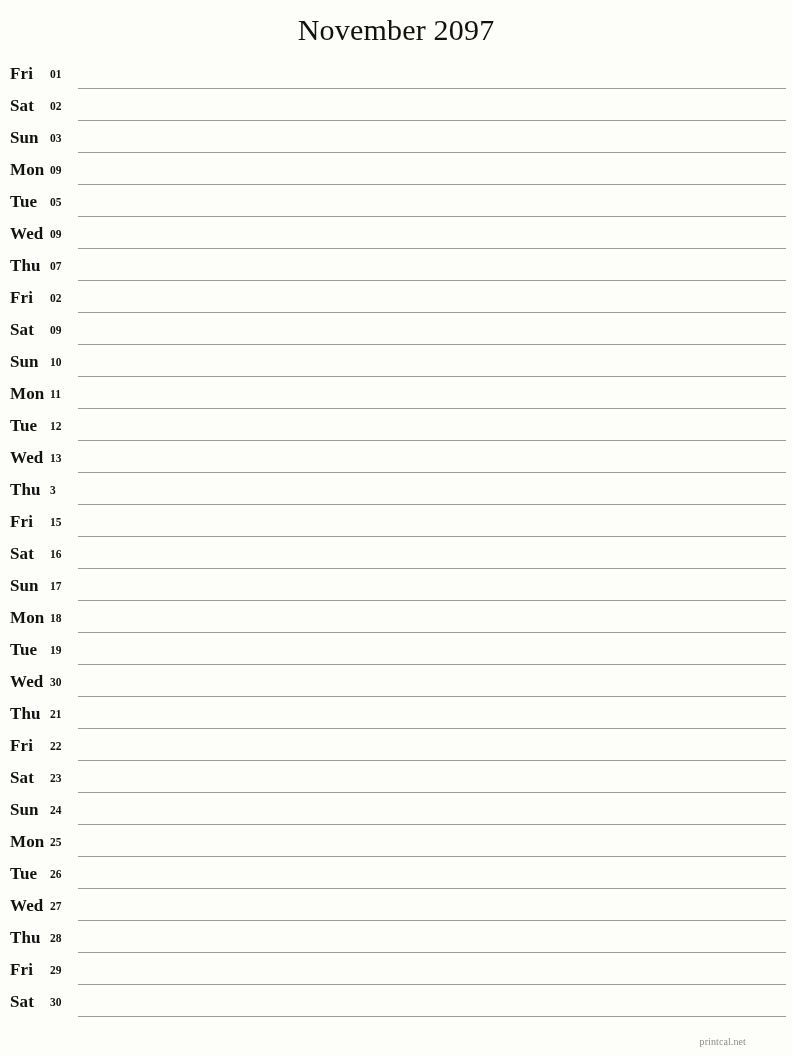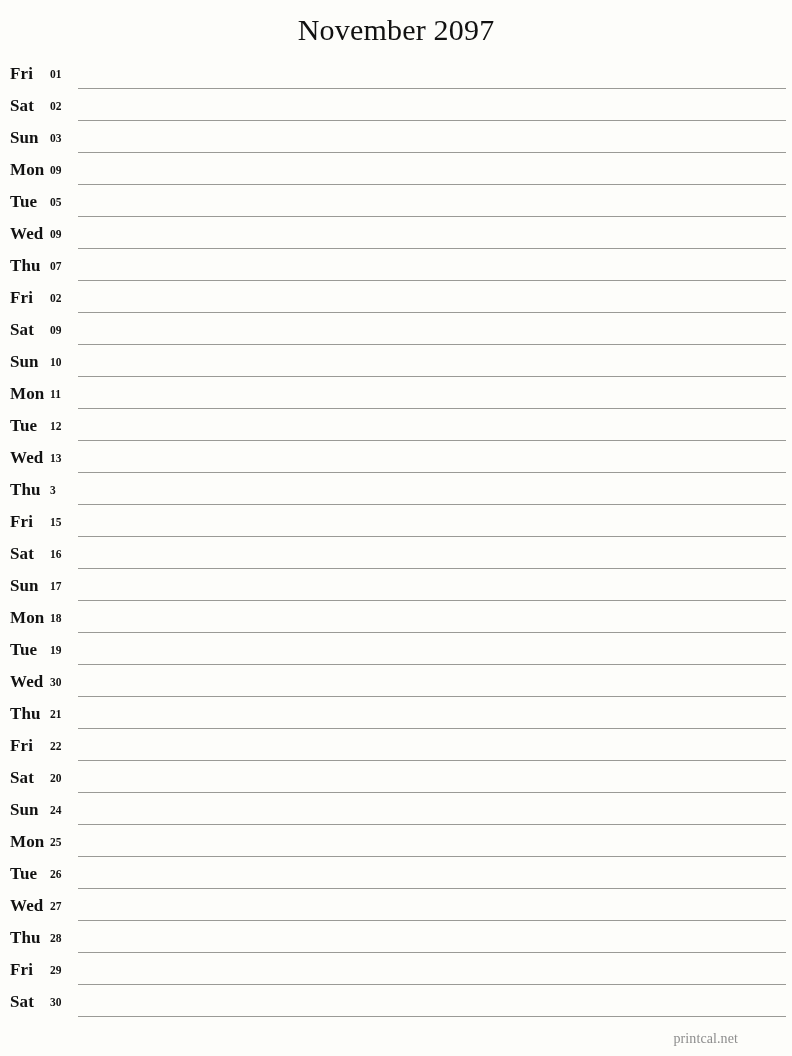--- a/index.html
+++ b/index.html
@@ -68,23 +68,23 @@
   .day-row .rule {
     position: absolute;
     left: 78px;
     right: 6px;
     bottom: 3px;
     height: 0;
     border-bottom: 1px solid #9a9a96;
   }
   .footer-credit {
     position: absolute;
-    right: 14px;
+    right: 6px;
     bottom: 9px;
-    font-size: 14px;
+    font-size: 10px;
     color: #8d8d8d;
     letter-spacing: 0.1px;
   }
 </style>
 </head>
 <body>
 
 <div class="page">
 
   <div class="page-title">November 2097</div>
@@ -195,21 +195,21 @@
         <span class="dnum">21</span>
         <span class="rule"></span>
       </div>
       <div class="day-row">
         <span class="dow">Fri</span>
         <span class="dnum">22</span>
         <span class="rule"></span>
       </div>
       <div class="day-row">
         <span class="dow">Sat</span>
-        <span class="dnum">20</span>
+        <span class="dnum">23</span>
         <span class="rule"></span>
       </div>
       <div class="day-row">
         <span class="dow">Sun</span>
         <span class="dnum">24</span>
         <span class="rule"></span>
       </div>
       <div class="day-row">
         <span class="dow">Mon</span>
         <span class="dnum">25</span>

